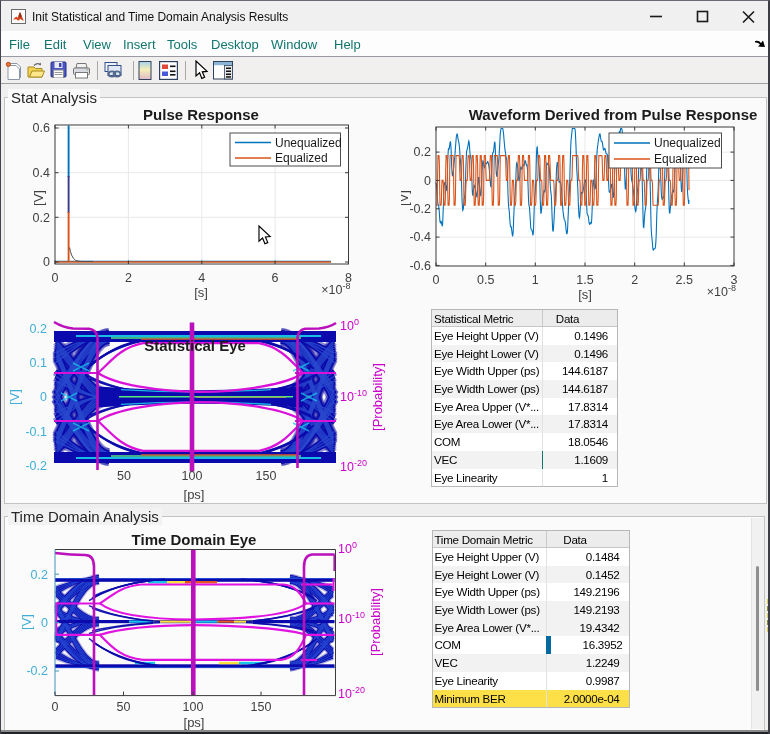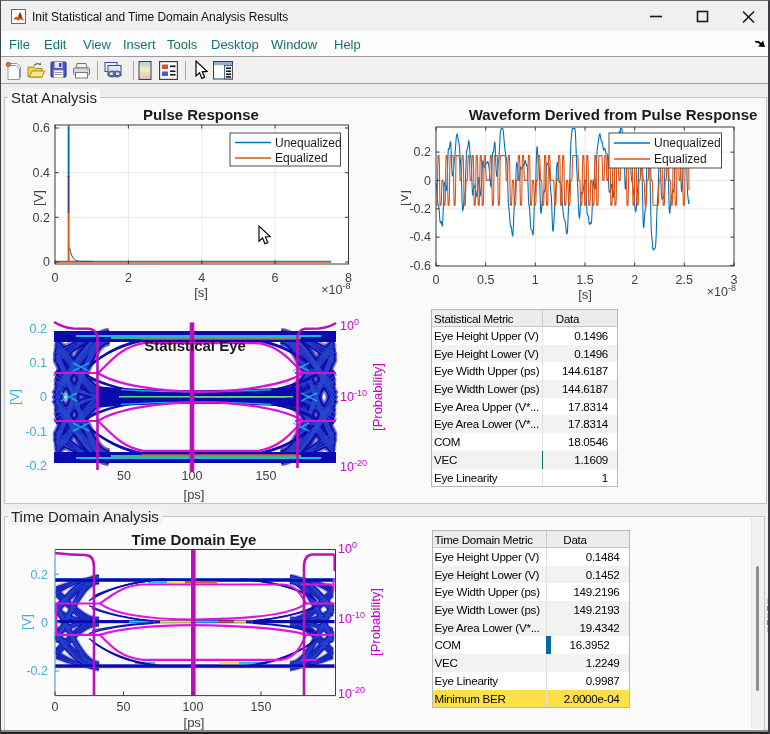--- a/index.html
+++ b/index.html
@@ -1001,21 +1001,21 @@
     <div style="display:flex;background:#f2f2f2;height:17.7px;line-height:17.7px;">
       <div style="width:113px;padding-left:2px;white-space:nowrap;overflow:hidden;">Eye Width Lower (ps)</div>
       <div style="flex:1;text-align:right;padding-right:9px;border-left:1px solid #e2e2e2;">149.2193</div>
     </div>
     <div style="display:flex;background:#f2f2f2;height:17.7px;line-height:17.7px;">
       <div style="width:113px;padding-left:2px;white-space:nowrap;overflow:hidden;">Eye Area Lower (V*...</div>
       <div style="flex:1;text-align:right;padding-right:9px;border-left:1px solid #e2e2e2;">19.4342</div>
     </div>
     <div style="display:flex;background:#fff;height:17.7px;line-height:17.7px;">
       <div style="width:113px;padding-left:2px;white-space:nowrap;overflow:hidden;">COM</div>
-      <div style="flex:1;text-align:right;padding-right:19px;border-left:5px solid #0369a1;">16.3952</div>
+      <div style="flex:1;text-align:right;padding-right:6px;border-left:5px solid #0369a1;">16.3952</div>
     </div>
     <div style="display:flex;background:#f2f2f2;height:17.7px;line-height:17.7px;">
       <div style="width:113px;padding-left:2px;white-space:nowrap;overflow:hidden;">VEC</div>
       <div style="flex:1;text-align:right;padding-right:9px;border-left:1px solid #e2e2e2;">1.2249</div>
     </div>
     <div style="display:flex;background:#fff;height:17.7px;line-height:17.7px;">
       <div style="width:113px;padding-left:2px;white-space:nowrap;overflow:hidden;">Eye Linearity</div>
       <div style="flex:1;text-align:right;padding-right:9px;border-left:1px solid #e2e2e2;">0.9987</div>
     </div>
     <div style="display:flex;background:#fde047;height:17.7px;line-height:17.7px;">

